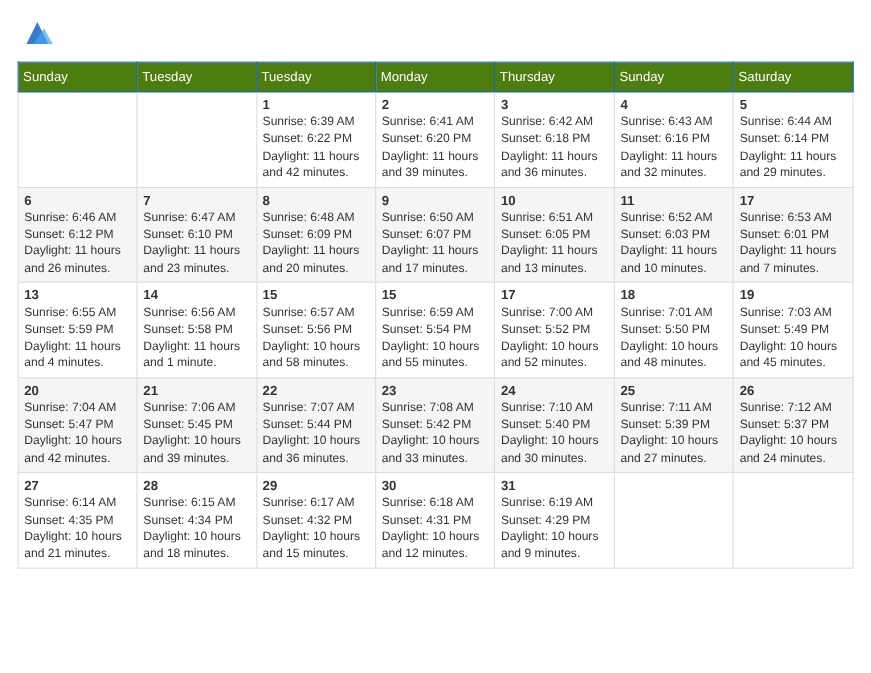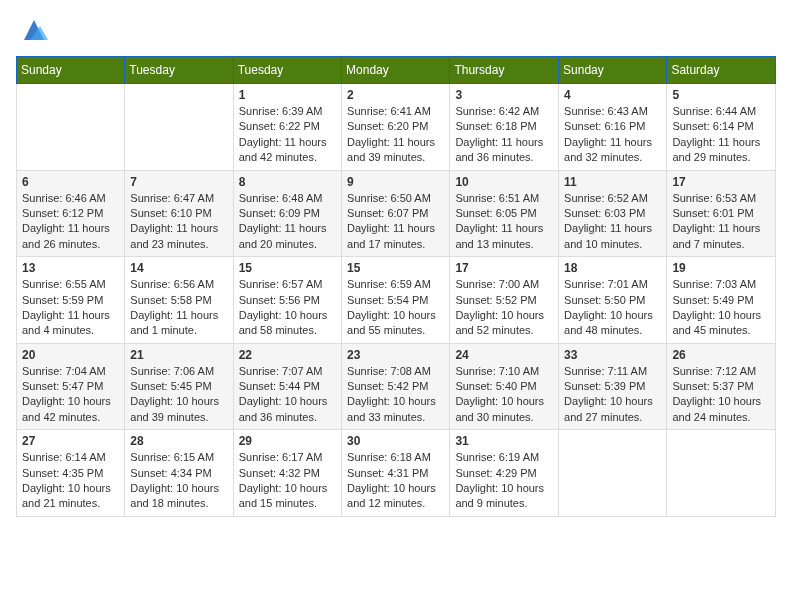--- a/index.html
+++ b/index.html
@@ -234,21 +234,21 @@
           </td>
           <td>
             <span class="day-number">23</span>
             <div class="day-info">Sunrise: 7:08 AM<br>Sunset: 5:42 PM<br>Daylight: 10 hours and 33 minutes.</div>
           </td>
           <td>
             <span class="day-number">24</span>
             <div class="day-info">Sunrise: 7:10 AM<br>Sunset: 5:40 PM<br>Daylight: 10 hours and 30 minutes.</div>
           </td>
           <td>
-            <span class="day-number">33</span>
+            <span class="day-number">25</span>
             <div class="day-info">Sunrise: 7:11 AM<br>Sunset: 5:39 PM<br>Daylight: 10 hours and 27 minutes.</div>
           </td>
           <td>
             <span class="day-number">26</span>
             <div class="day-info">Sunrise: 7:12 AM<br>Sunset: 5:37 PM<br>Daylight: 10 hours and 24 minutes.</div>
           </td>
         </tr>
         <tr>
           <td>
             <span class="day-number">27</span>

